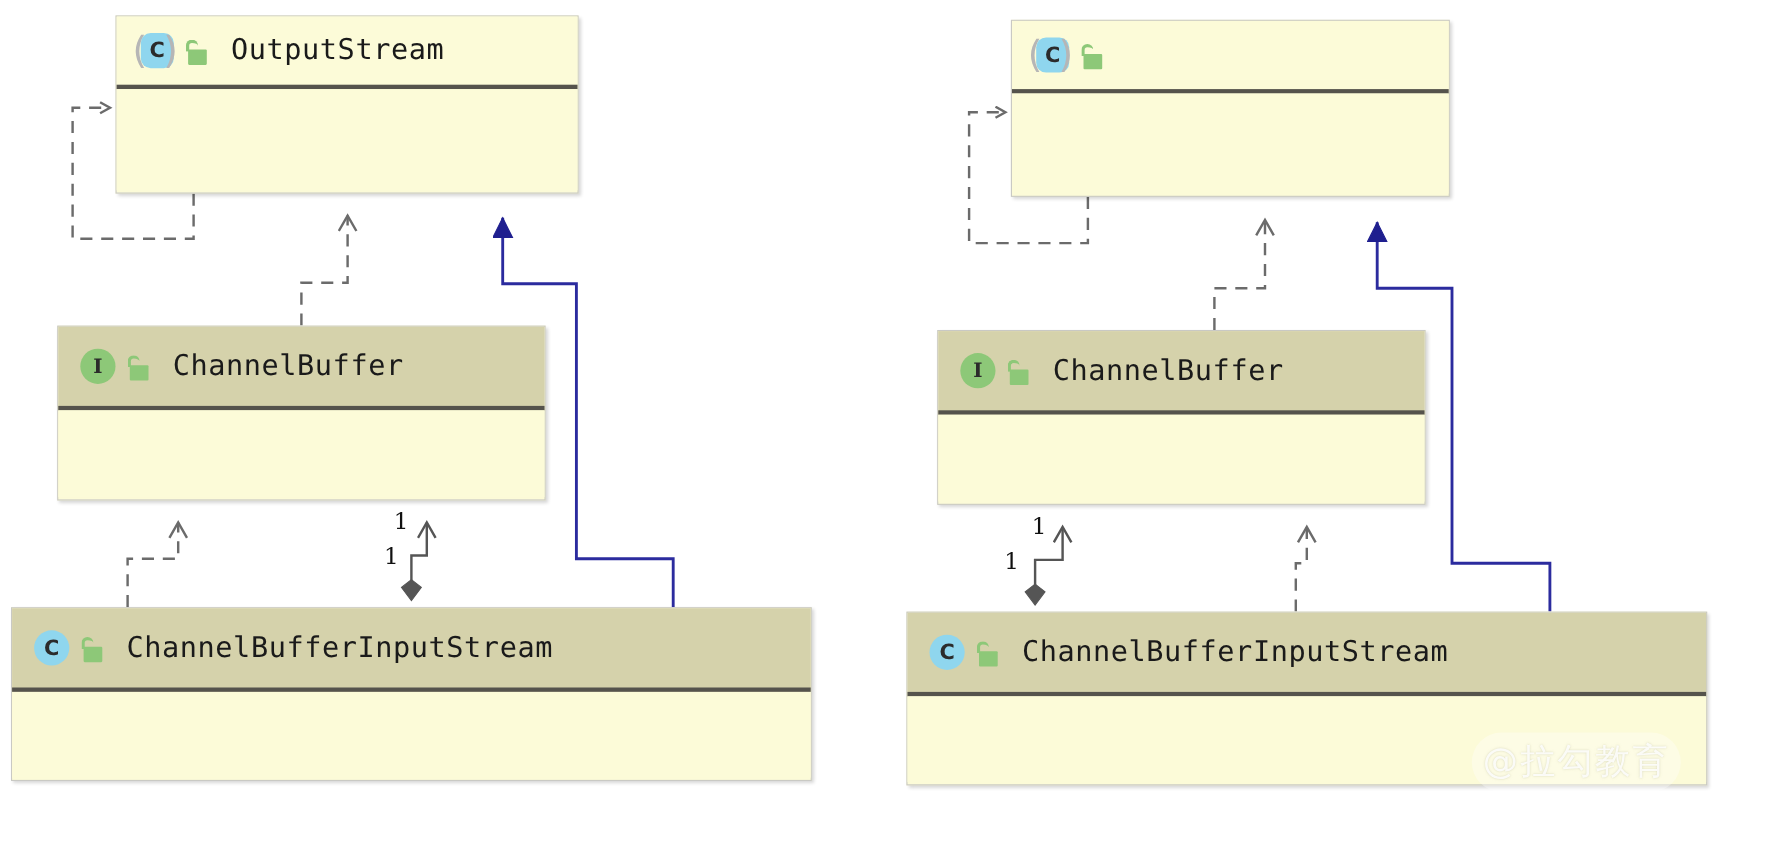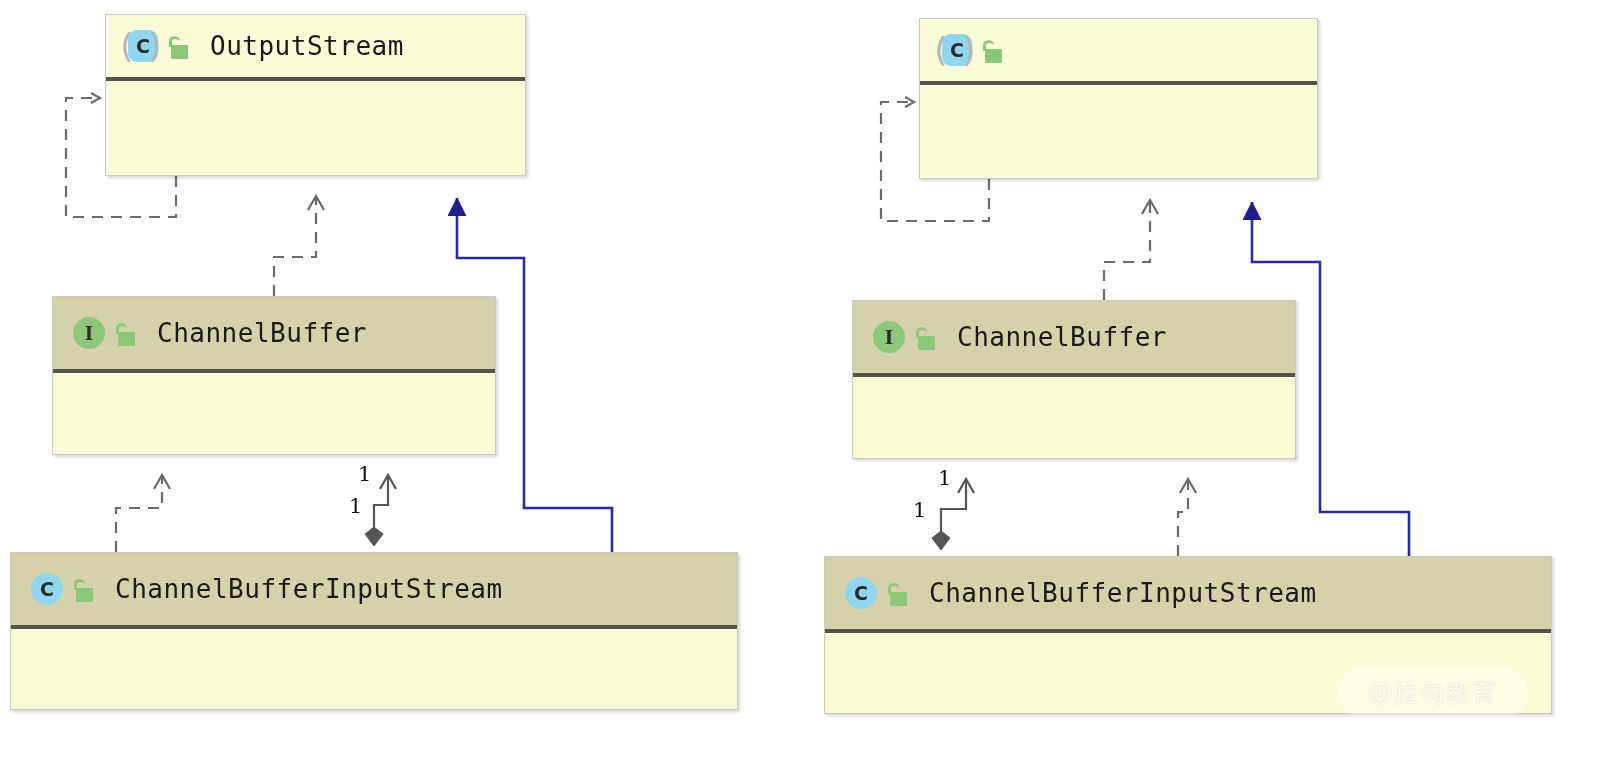--- a/index.html
+++ b/index.html
@@ -152,21 +152,21 @@
   
   #watermark {
     position: absolute;
     display: flex;
     align-items: center;
     justify-content: center;
     border-radius: 30px;
     background: rgba(255,255,255,0.33);
     color: rgba(255,255,255,0.86);
     font-family: "DejaVu Sans", "Liberation Sans", sans-serif;
-    font-size: 24px;
+    font-size: 32px;
     letter-spacing: 2px;
     text-shadow: 0 0 2px rgba(180,180,140,0.5);
   }
 </style>
 </head>
 <body>
 
 <div id="canvas">
 
   <svg id="wires" viewBox="0 0 1612 770" width="1612" height="770">

